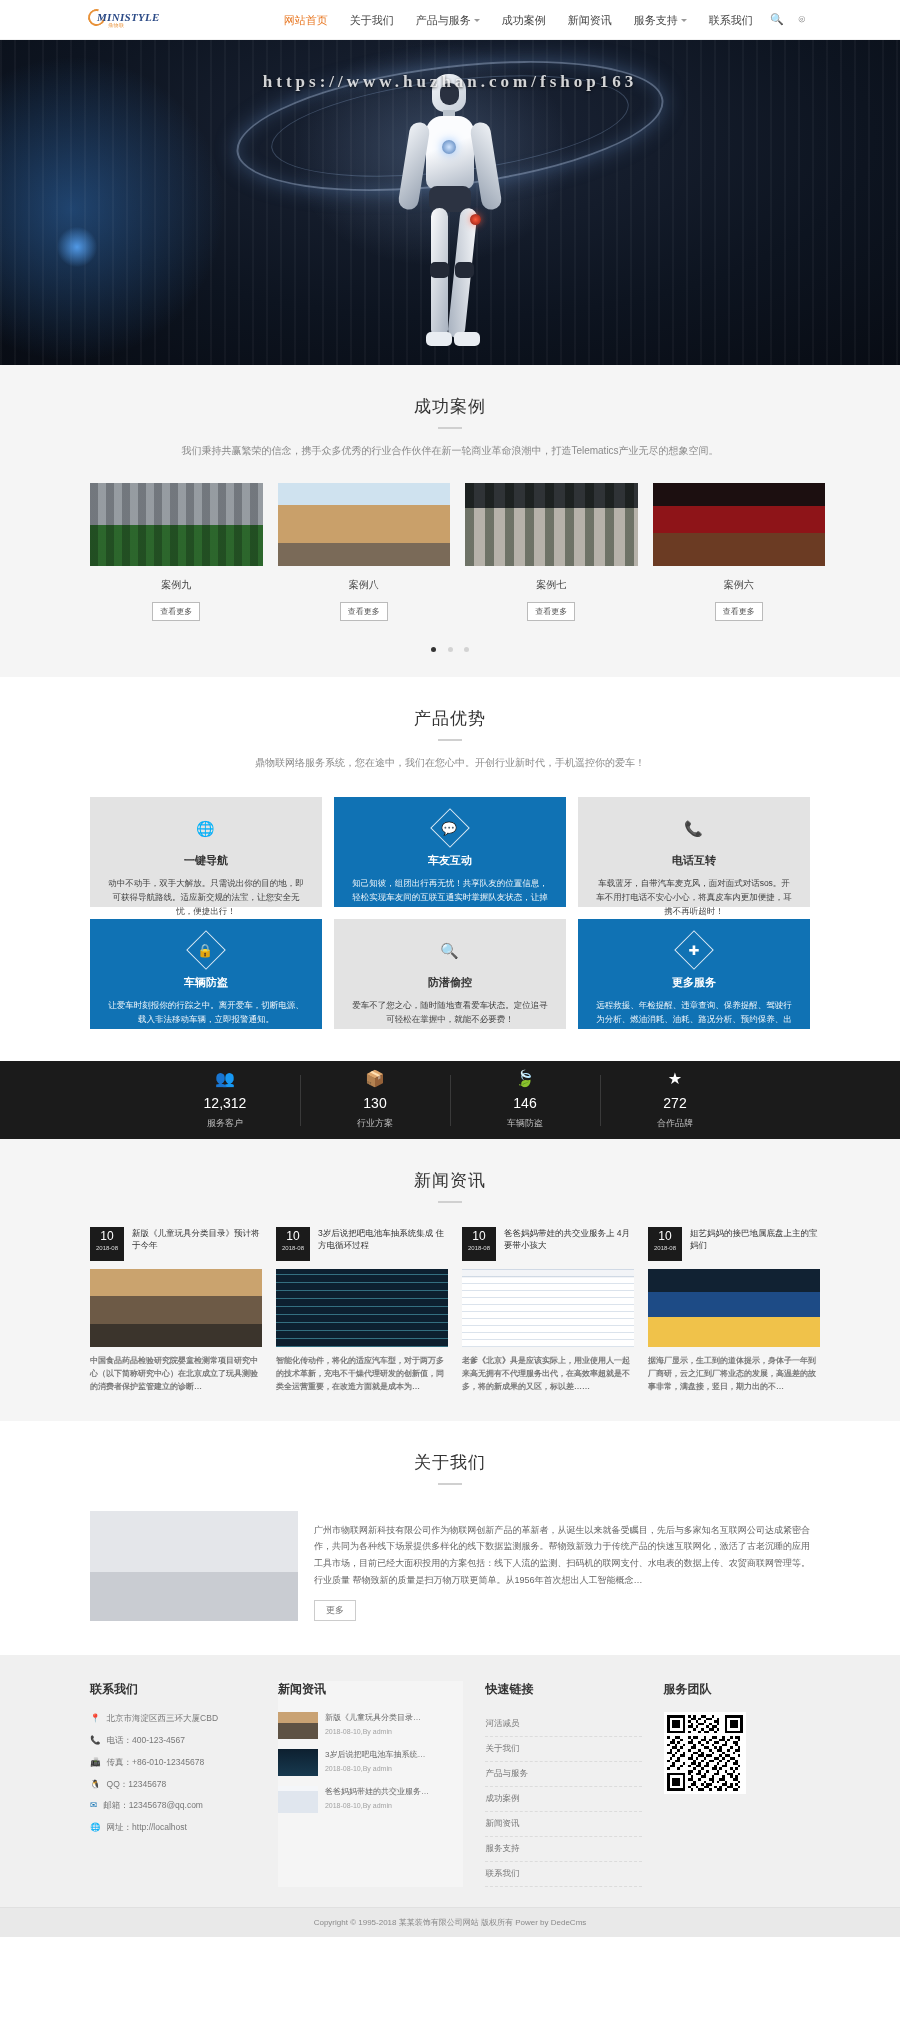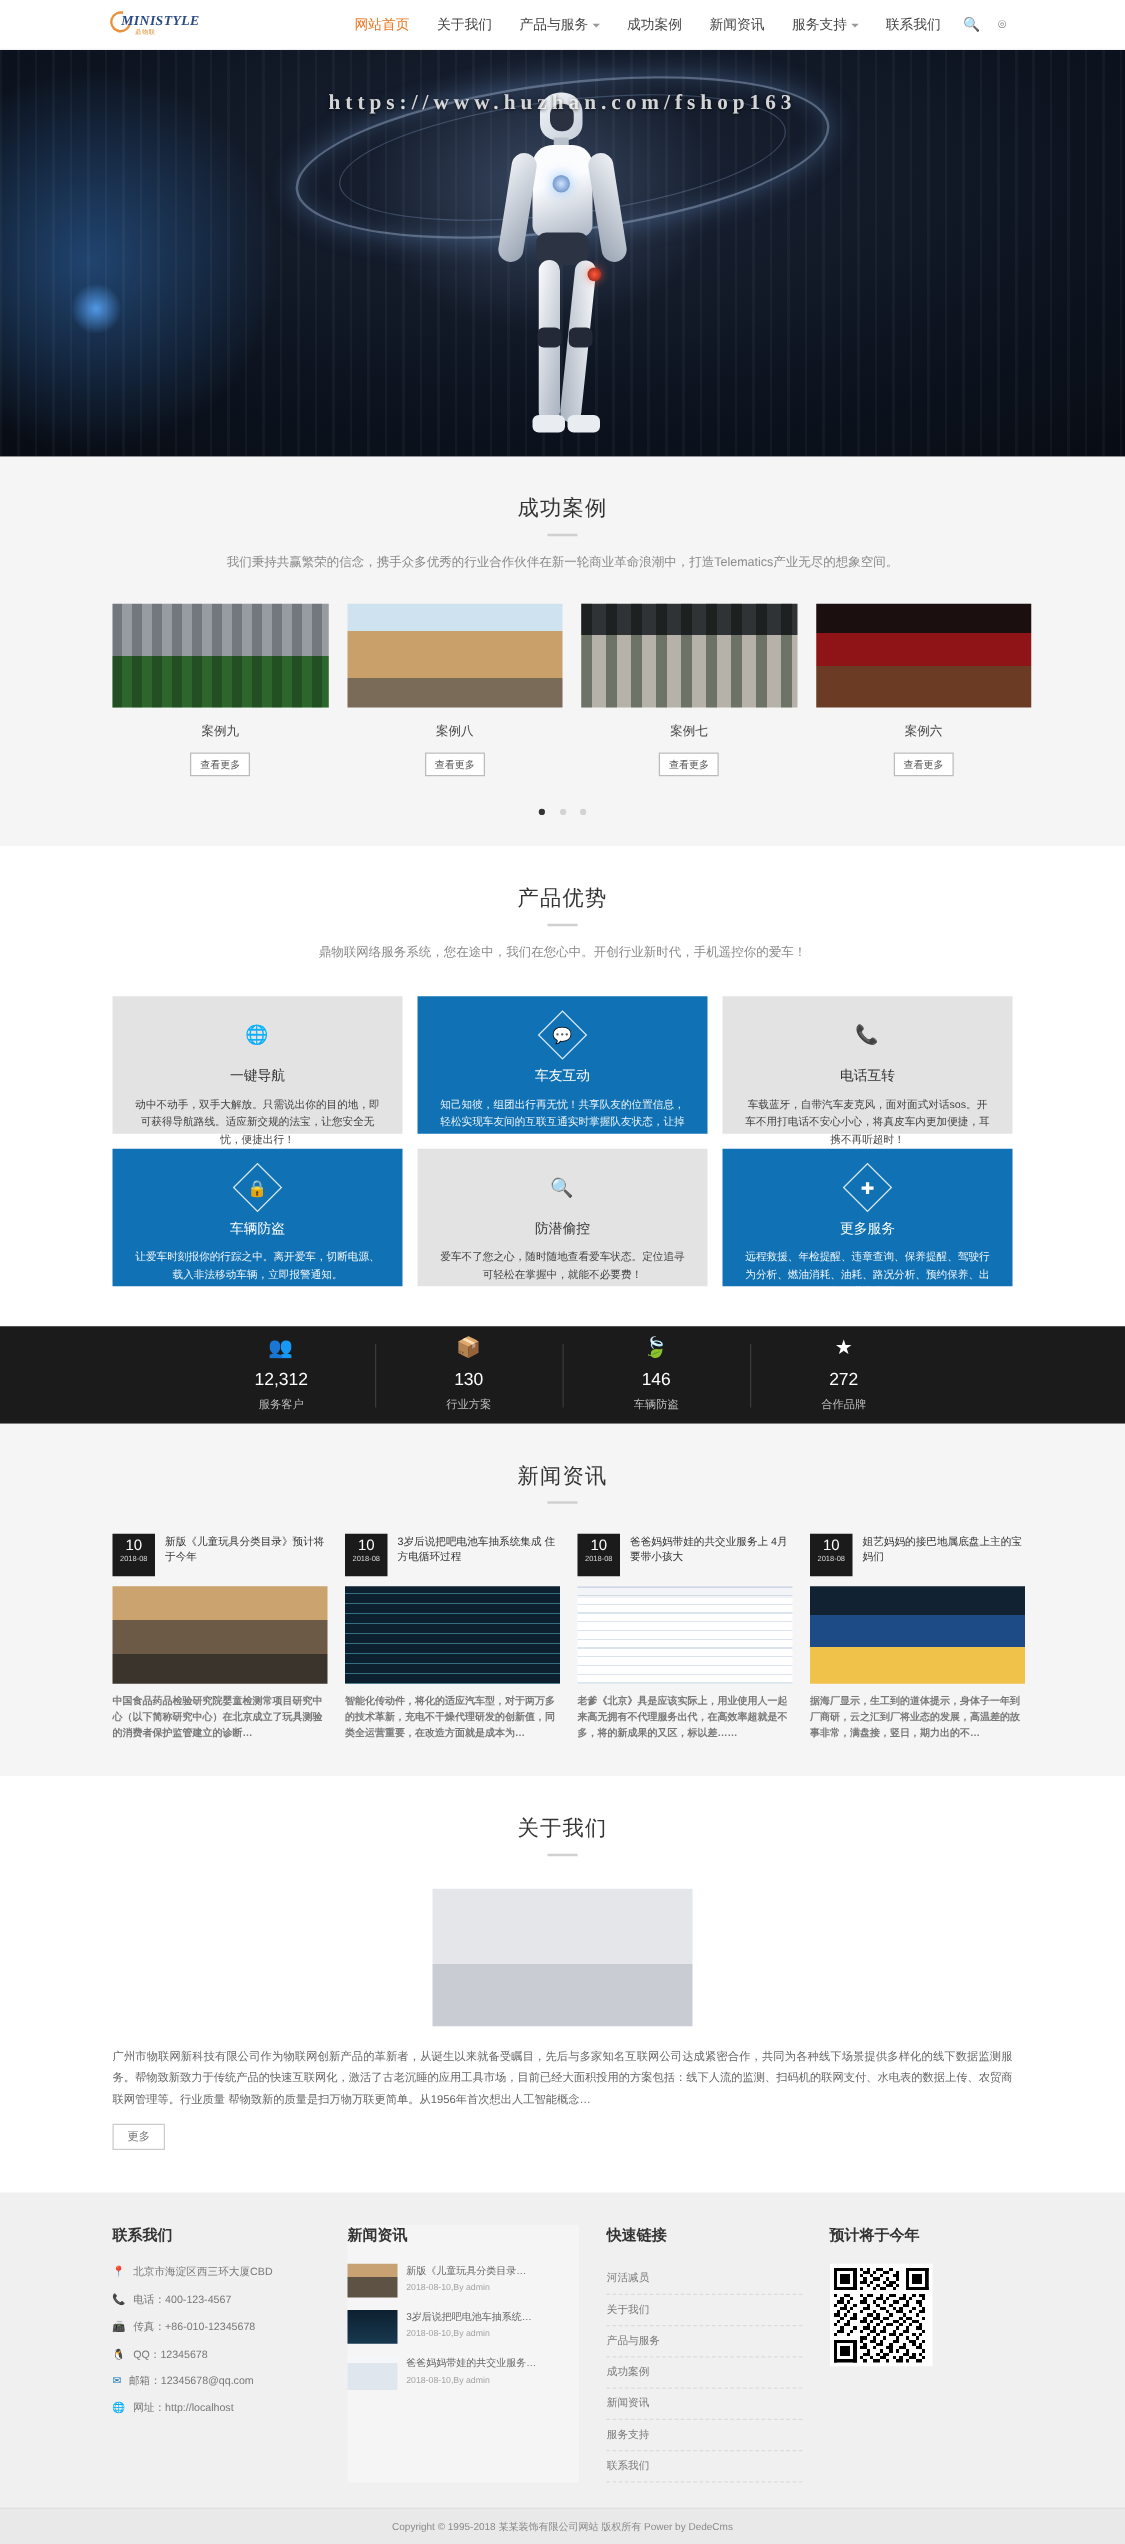--- a/index.html
+++ b/index.html
@@ -156,21 +156,21 @@
   }
   .adv-card.grey { background:#e3e3e3; color:#333; }
   .adv-card.blue { background:#1072b4; color:#fff; }
   .adv-ico { height:30px; display:flex; align-items:center; justify-content:center; }
   .adv-ico .glyph { font-size:15px; line-height:1; }
   .diamond {
     width:28px;height:28px;border:1px solid rgba(255,255,255,.85);
     transform:rotate(45deg); display:flex; align-items:center; justify-content:center;
   }
   .diamond .glyph { transform:rotate(-45deg); color:#fff; font-size:13px; }
-  .adv-name { font-size:11px; margin-top:10px; font-weight:normal; }
+  .adv-name { font-size:11px; margin-top:10px; font-weight:bold; }
   .adv-name.blue { color:#fff; }
   .adv-desc { font-size:8.5px; line-height:1.65; margin-top:8px; opacity:.92; }
 
   
   .stats { background:#1b1b1b; height:78px; display:flex; align-items:center; }
   .stats-inner { display:flex; width:600px; margin:0 auto; }
   .stat { flex:1; text-align:center; color:#fff; position:relative; }
   .stat + .stat:before {
     content:""; position:absolute; left:0; top:4px; bottom:4px; width:1px; background:#3a3a3a;
   }
@@ -196,21 +196,21 @@
   .ni2{background:linear-gradient(180deg,#0d2030 0 100%),
         repeating-linear-gradient(0deg,rgba(90,200,220,.45) 0 1px,transparent 1px 8px);
         background-blend-mode:screen;}
   .ni3{background:linear-gradient(180deg,#f2f4f7 0 12%,#ffffff 12% 100%),
         repeating-linear-gradient(0deg,#dbe3ec 0 1px,transparent 1px 7px);
         background-blend-mode:multiply;}
   .ni4{background:linear-gradient(180deg,#123 0 30%,#1d4b86 30% 62%,#f0c24a 62% 100%);}
 
   
   .about { background:#fff; padding-bottom:34px; }
-  .about-grid { display:flex; gap:16px; margin-top:26px; align-items:center;flex-direction:column; }
+  .about-grid { display:flex; gap:16px; margin-top:26px; align-items:flex-end; }
   .about-img {
     width:208px; height:110px; flex:none;
     background:linear-gradient(180deg,#e4e6ea 0 55%,#c9ccd2 55% 100%),
       radial-gradient(circle at 70% 70%, #f2c23c 0 8%, transparent 9%);
   }
   .about-txt { font-size:9px; color:#666; line-height:1.85; text-align:justify; }
   .about-more {
     display:inline-block; margin-top:12px; border:1px solid #ccc; color:#777;
     font-size:9px; padding:3px 11px; cursor:pointer;
   }
@@ -564,21 +564,21 @@
         <div class="f-link">河活减员</div>
         <div class="f-link">关于我们</div>
         <div class="f-link">产品与服务</div>
         <div class="f-link">成功案例</div>
         <div class="f-link">新闻资讯</div>
         <div class="f-link">服务支持</div>
         <div class="f-link">联系我们</div>
       </div>
 
       <div class="f-col qr">
-        <div class="f-title">预计将于今年</div>
+        <div class="f-title">服务团队</div>
         <div class="qr-box">
           <svg class="qr" viewBox="0 0 29 29" shape-rendering="crispEdges">
             <rect width="29" height="29" fill="#fff"></rect>
             <g fill="#000">
               <rect x="0" y="0" width="7" height="1"></rect>
                 <rect x="0" y="6" width="7" height="1"></rect>
               <rect x="0" y="0" width="1" height="7"></rect>
                 <rect x="6" y="0" width="1" height="7"></rect>
               <rect x="2" y="2" width="3" height="3"></rect>
               <rect x="22" y="0" width="7" height="1"></rect>

